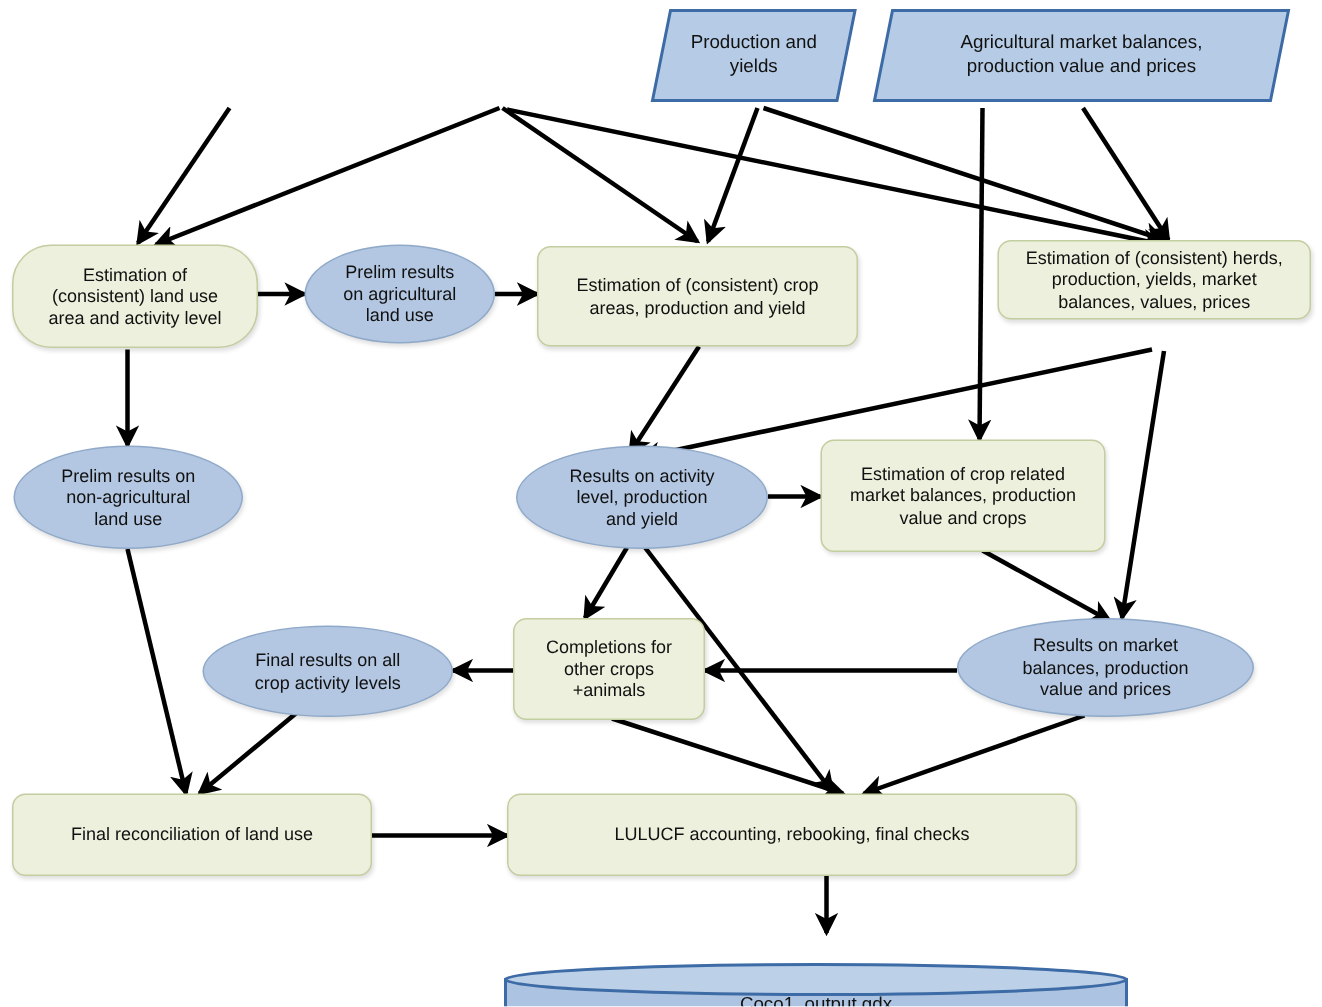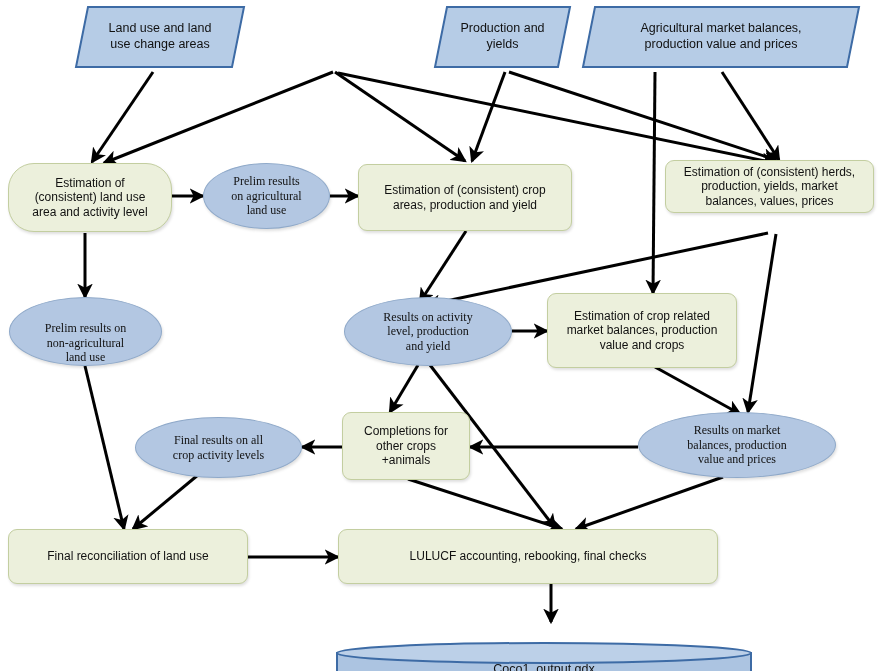--- a/index.html
+++ b/index.html
@@ -71,21 +71,20 @@
     box-shadow: 1px 2px 3px rgba(0,0,0,0.13);
   }
 
   
   .ellipse-node {
     background: #b3c7e2;
     border: 1px solid #8fa9c9;
     border-radius: 50%;
     font-size: 12px;
     box-shadow: 1px 2px 3px rgba(0,0,0,0.13);
-    font-family: Liberation Serif, serif;
   }
 
   
   .cyl-shell {
     position: absolute;
     z-index: 5;
   }
   .cyl-shell svg { position: absolute; left: 0; top: 0; }
   .cyl-shell .label {
     position: absolute;
@@ -156,27 +155,20 @@
       <path d="M 85 366 L 124 529"></path>
 
       <path d="M 204 470 L 133 529"></path>
 
       <path d="M 248 557 L 338 557"></path>
 
       <path d="M 551 583 L 551 622"></path>
     </g>
   </svg>
 
-  <div class="io-shell" style="left:75px; top:6px; width:170px; height:62px;">
-    <svg width="170" height="62" viewBox="0 0 170 62" xmlns="http://www.w3.org/2000/svg">
-      <polygon points="13,1 169,1 157,61 1,61" fill="#b6cce6" stroke="#3d6ba5" stroke-width="2"></polygon>
-    </svg>
-    <span class="label">Land use and land
-use change areas</span>
-  </div>
 
 
   <div class="io-shell" style="left:434px; top:6px; width:137px; height:62px;">
     <svg width="137" height="62" viewBox="0 0 137 62" xmlns="http://www.w3.org/2000/svg">
       <polygon points="13,1 136,1 124,61 1,61" fill="#b6cce6" stroke="#3d6ba5" stroke-width="2"></polygon>
     </svg>
     <span class="label">Production and
 yields</span>
   </div>
 
@@ -204,21 +196,21 @@
     <span class="label">Estimation of (consistent) crop
 areas, production and yield</span>
   </div>
 
   <div class="node proc-node" style="left:665px; top:160px; width:209px; height:53px;">
     <span class="label">Estimation of (consistent) herds,
 production, yields, market
 balances, values, prices</span>
   </div>
 
-  <div class="node ellipse-node" style="left:9px; top:297px; width:153px; height:69px;align-items:flex-end;">
+  <div class="node ellipse-node" style="left:9px; top:297px; width:153px; height:69px;">
     <span class="label">Prelim results on
 non-agricultural
 land use</span>
   </div>
 
   <div class="node ellipse-node" style="left:344px; top:297px; width:168px; height:69px;">
     <span class="label">Results on activity
 level, production
 and yield</span>
   </div>

